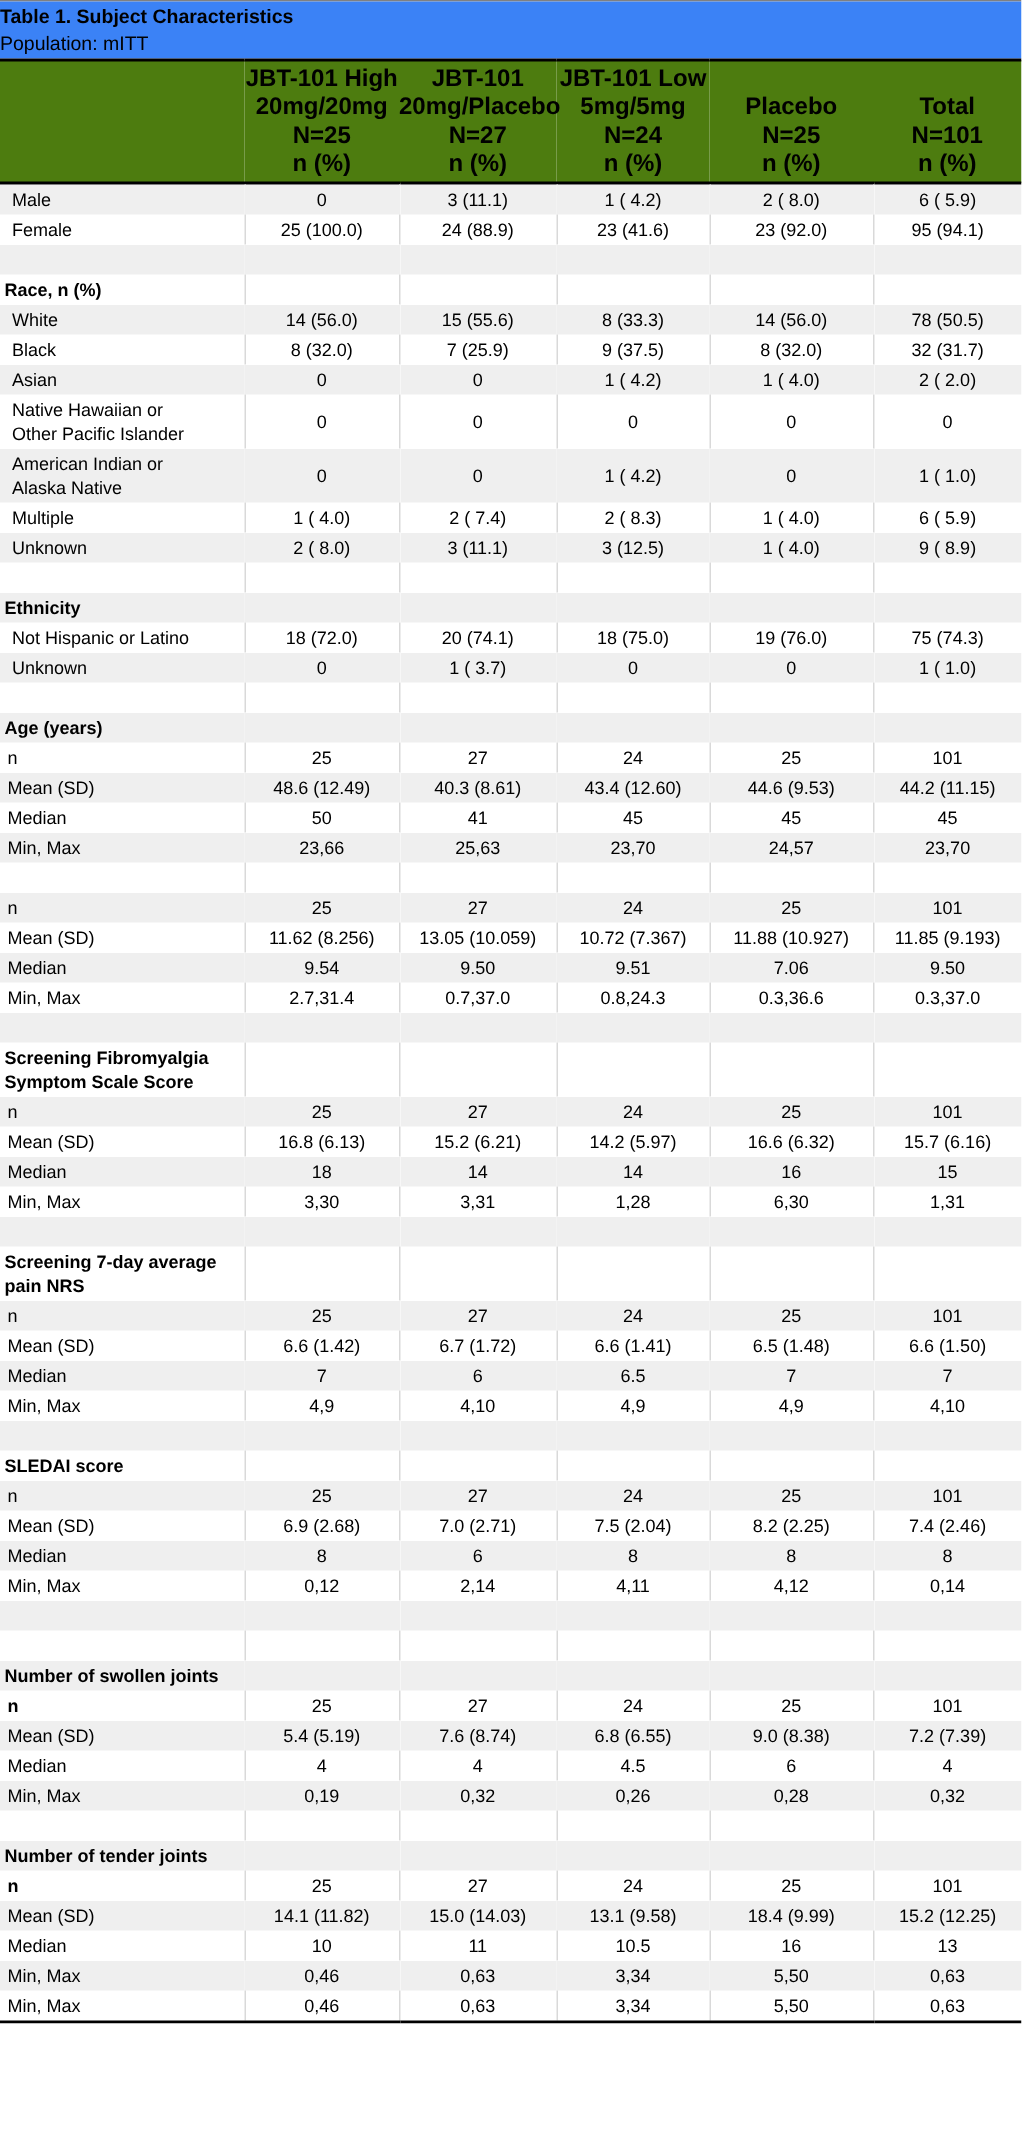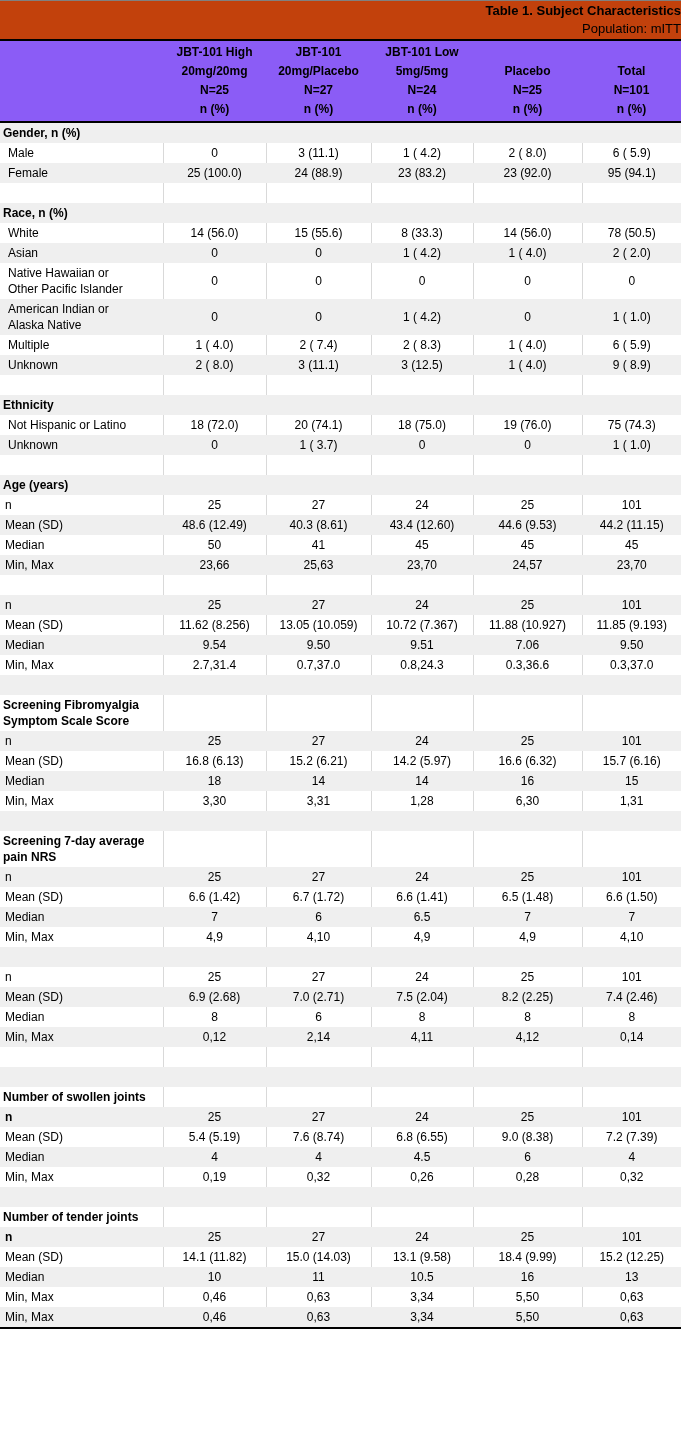--- a/index.html
+++ b/index.html
@@ -3,35 +3,35 @@
 <meta charset="utf-8">
 <style>
   html, body { margin: 0; padding: 0; background: #fff; }
   .page {
     width: 681px;
     font-family: "Liberation Sans", sans-serif;
     color: #000;
     border-top: 1px solid #808080;
     box-sizing: border-box;
   }
-  .titlebar { text-align: right; padding: 1px 0 1px 0; background: #c2410c; }
+  .titlebar { text-align: left; padding: 1px 0 1px 0; background: #3b82f6; }
   .title    { font-size: 13px; font-weight: bold; line-height: 18px; }
-  .subtitle { font-size: 13px; line-height: 18px; margin-left: 48px; }
+  .subtitle { font-size: 13px; line-height: 18px; }
 
   table {
     border-collapse: collapse;
     table-layout: fixed;
     width: 681px;
   }
   thead th {
-    background: #8b5cf6;
+    background: #4d7c0f;
     border-top: 2px solid #000;
     border-bottom: 2px solid #000;
     font-weight: bold;
-    font-size: 12px;
+    font-size: 16px;
     padding: 2px 0;
     vertical-align: top;
   }
   .hline { height: 19px; line-height: 19px; text-align: center; overflow: visible; white-space: nowrap; }
 
   tbody td {
     font-size: 12px;
     line-height: 16px;
     padding: 2px 4px;
     height: 16px;
@@ -99,40 +99,32 @@
           <th>
             <div class="hline"></div>
             <div class="hline">Total</div>
             <div class="hline">N=101</div>
             <div class="hline">n (%)</div>
           </th>
         </tr>
     </thead>
     <tbody id="table-body">
         <tr>
-          <td class="lab lab-section">Gender, n (%)</td>
-          <td class="val"></td>
-          <td class="val"></td>
-          <td class="val"></td>
-          <td class="val"></td>
-          <td class="val"></td>
-        </tr>
-        <tr>
           <td class="lab lab-item">Male</td>
           <td class="val">0</td>
           <td class="val">3 (11.1)</td>
           <td class="val">1 ( 4.2)</td>
           <td class="val">2 ( 8.0)</td>
           <td class="val">6 ( 5.9)</td>
         </tr>
         <tr>
           <td class="lab lab-item">Female</td>
           <td class="val">25 (100.0)</td>
           <td class="val">24 (88.9)</td>
-          <td class="val">23 (83.2)</td>
+          <td class="val">23 (41.6)</td>
           <td class="val">23 (92.0)</td>
           <td class="val">95 (94.1)</td>
         </tr>
         <tr>
           <td class="lab lab-blank"></td>
           <td class="val"></td>
           <td class="val"></td>
           <td class="val"></td>
           <td class="val"></td>
           <td class="val"></td>
@@ -147,20 +139,28 @@
         </tr>
         <tr>
           <td class="lab lab-item">White</td>
           <td class="val">14 (56.0)</td>
           <td class="val">15 (55.6)</td>
           <td class="val">8 (33.3)</td>
           <td class="val">14 (56.0)</td>
           <td class="val">78 (50.5)</td>
         </tr>
         <tr>
+          <td class="lab lab-item">Black</td>
+          <td class="val">8 (32.0)</td>
+          <td class="val">7 (25.9)</td>
+          <td class="val">9 (37.5)</td>
+          <td class="val">8 (32.0)</td>
+          <td class="val">32 (31.7)</td>
+        </tr>
+        <tr>
           <td class="lab lab-item">Asian</td>
           <td class="val">0</td>
           <td class="val">0</td>
           <td class="val">1 ( 4.2)</td>
           <td class="val">1 ( 4.0)</td>
           <td class="val">2 ( 2.0)</td>
         </tr>
         <tr>
           <td class="lab lab-item">Native Hawaiian or
 Other Pacific Islander</td>
@@ -415,20 +415,28 @@
         </tr>
         <tr>
           <td class="lab lab-blank"></td>
           <td class="val"></td>
           <td class="val"></td>
           <td class="val"></td>
           <td class="val"></td>
           <td class="val"></td>
         </tr>
         <tr>
+          <td class="lab lab-section">SLEDAI score</td>
+          <td class="val"></td>
+          <td class="val"></td>
+          <td class="val"></td>
+          <td class="val"></td>
+          <td class="val"></td>
+        </tr>
+        <tr>
           <td class="lab lab-stat">n</td>
           <td class="val">25</td>
           <td class="val">27</td>
           <td class="val">24</td>
           <td class="val">25</td>
           <td class="val">101</td>
         </tr>
         <tr>
           <td class="lab lab-stat">Mean (SD)</td>
           <td class="val">6.9 (2.68)</td>

